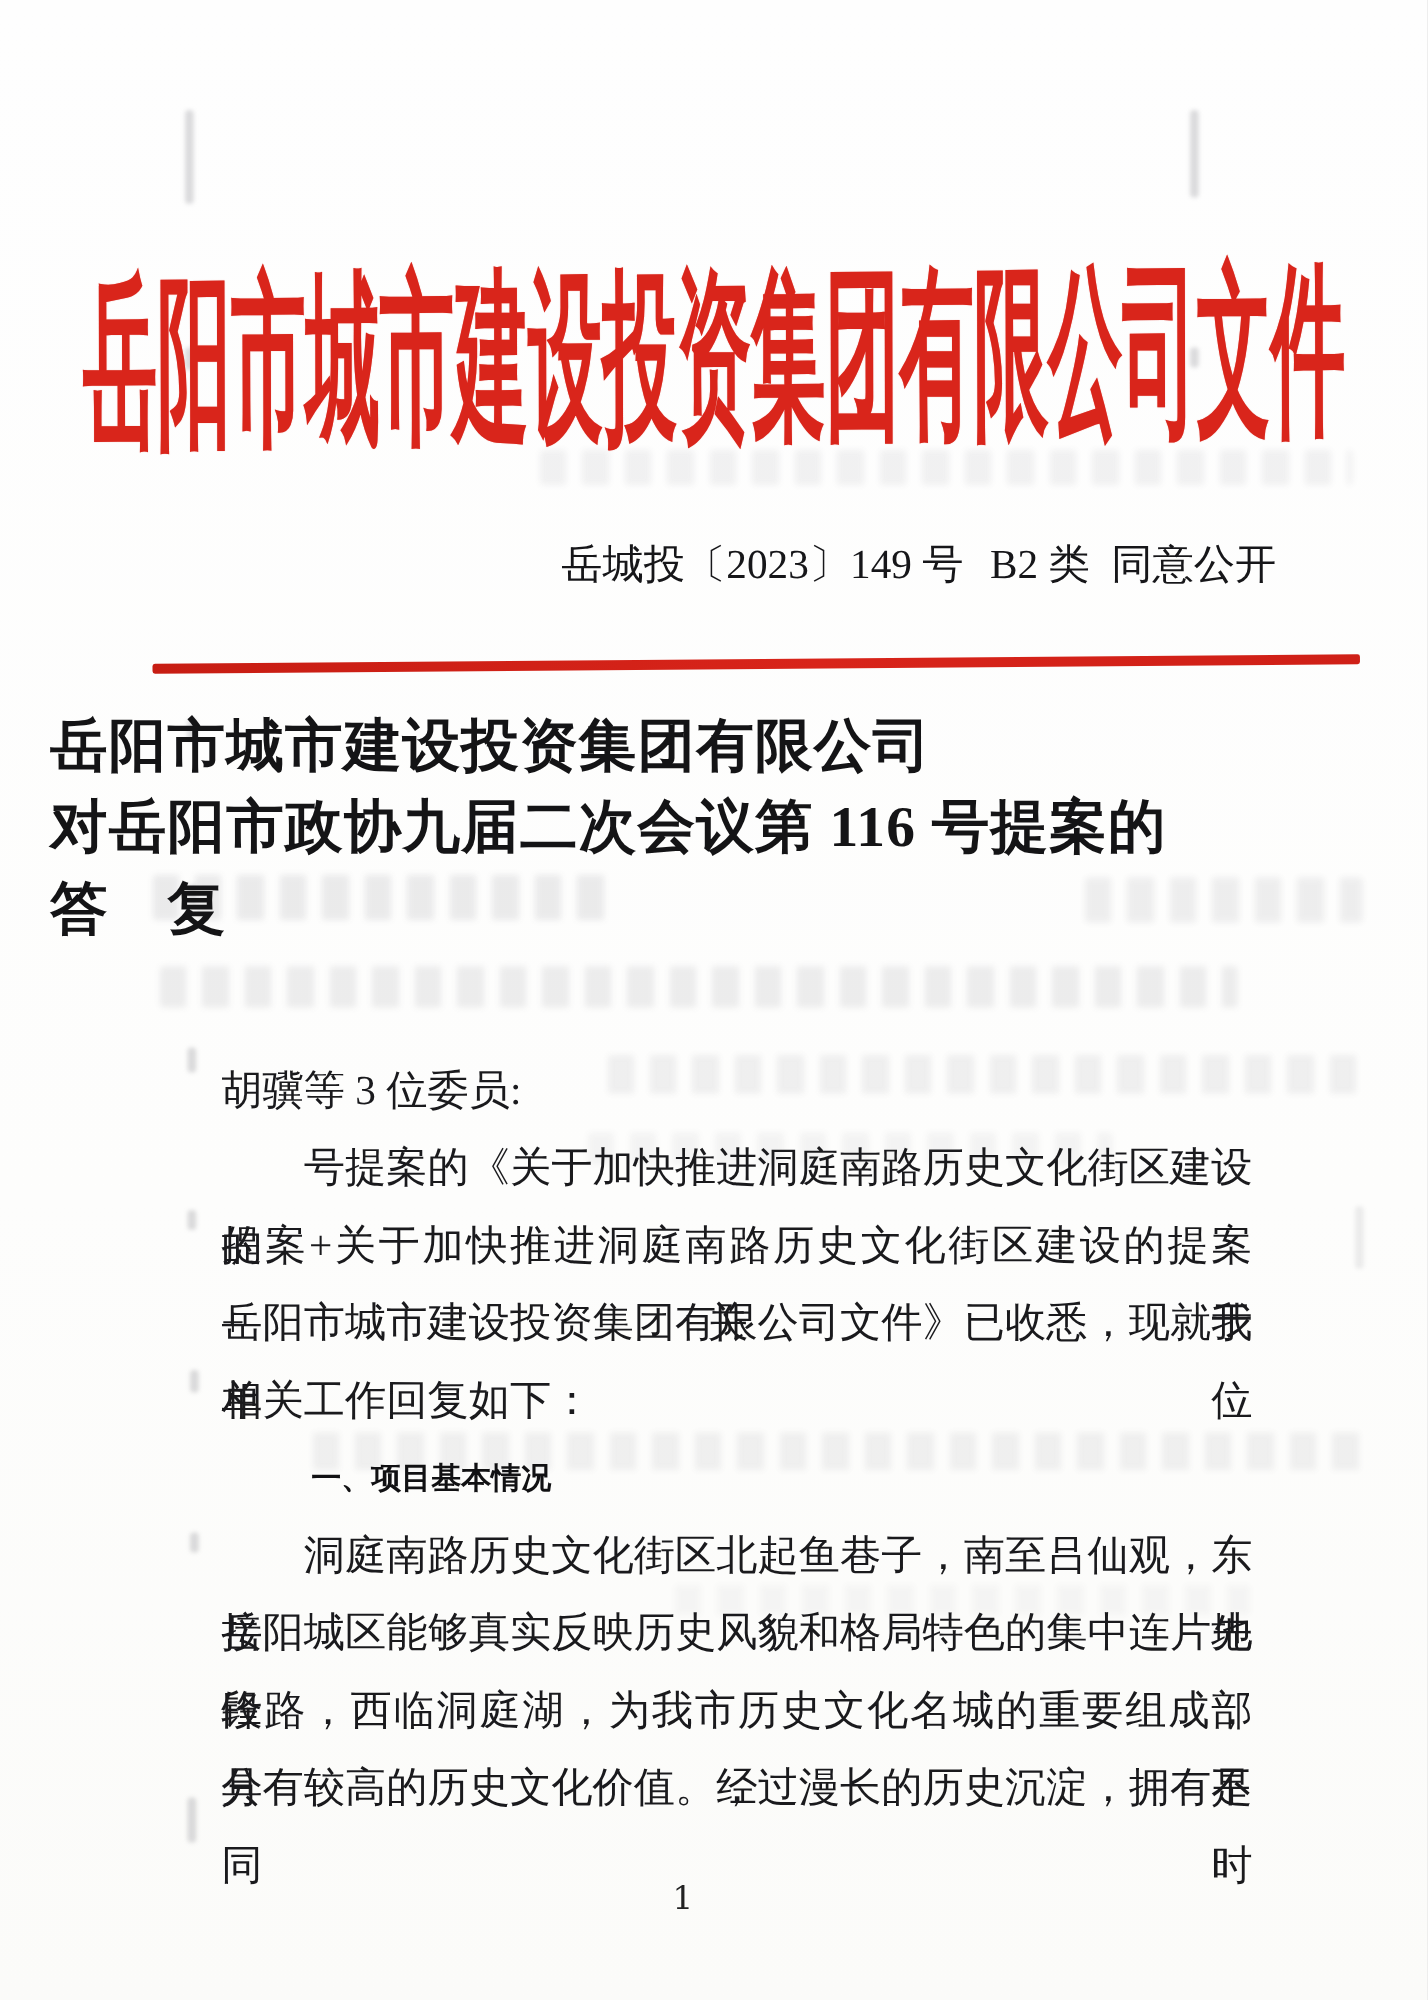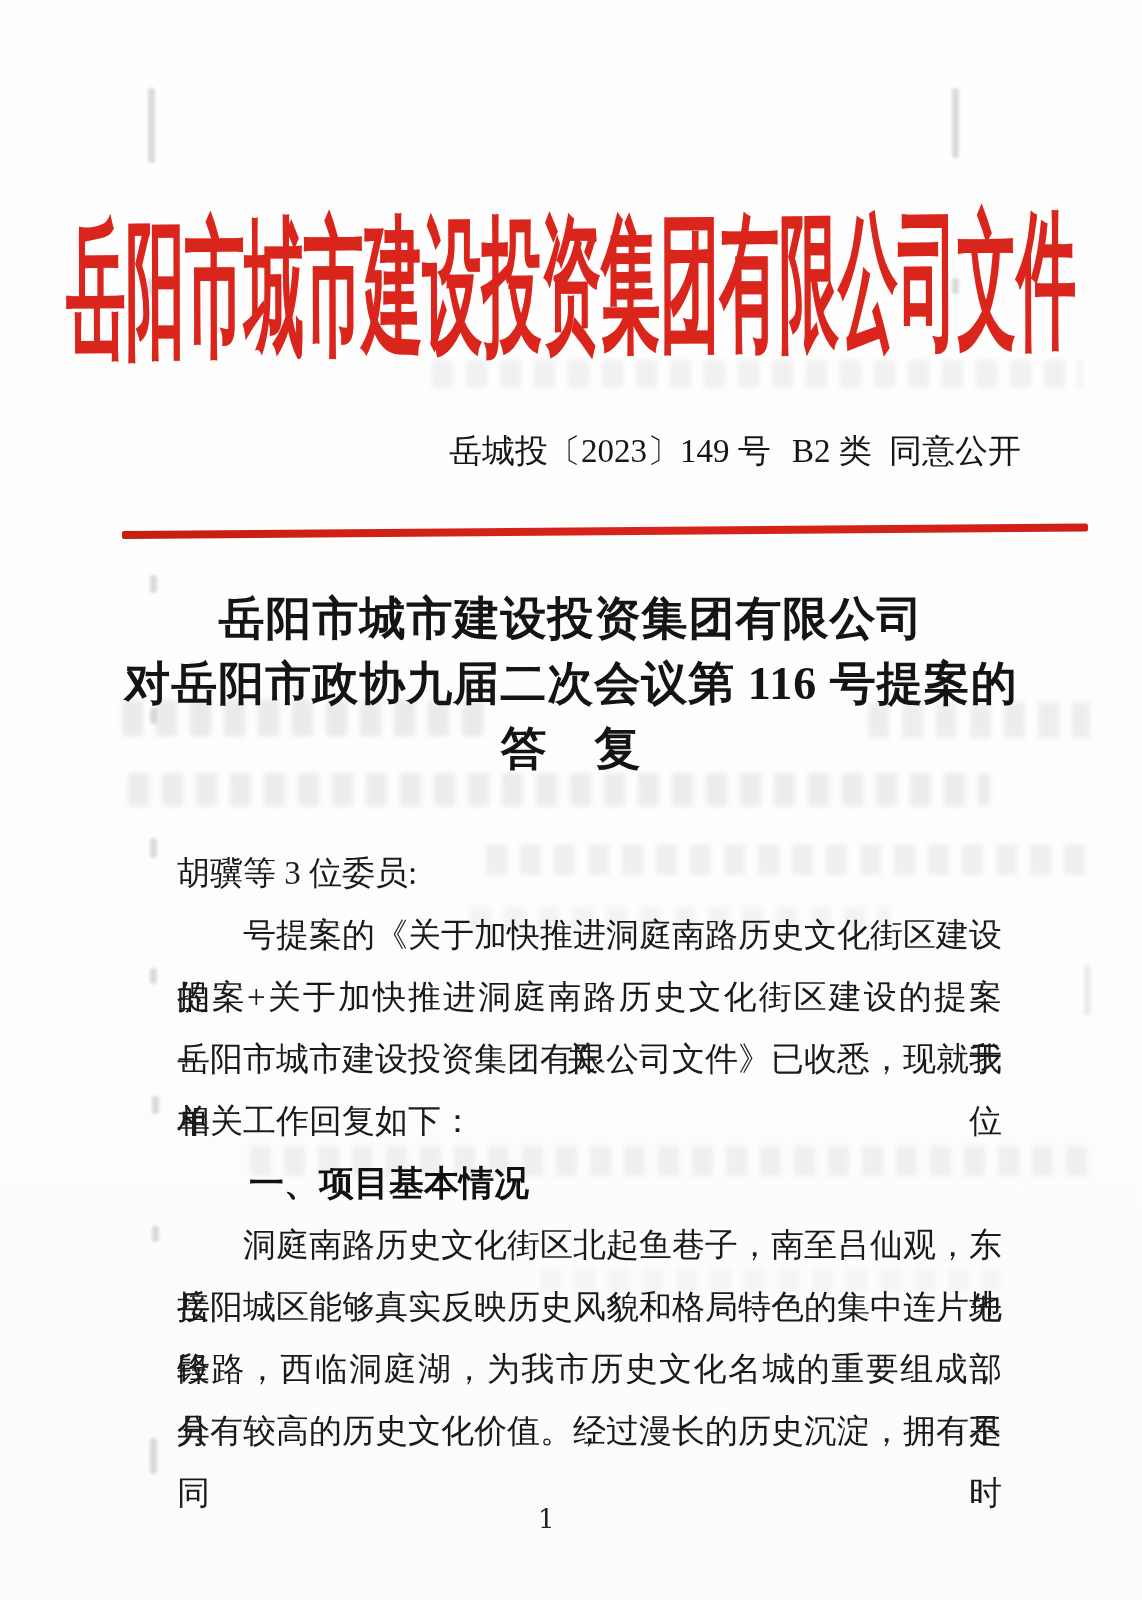--- a/index.html
+++ b/index.html
@@ -44,22 +44,21 @@
   .redline{
     position:absolute;top:531px;left:122px;width:966px;height:8px;
     background:linear-gradient(90deg,#c71d13,#d8241a 55%,#cf2017);
     transform:rotate(-0.45deg);
     transform-origin:left center;
     border-radius:2px;
   }
 
   
   .title-block{
-    position:absolute;top:586px;left:40px;width:1062px;
-    text-align:center;
+    position:absolute;top:564px;left:40px;width:1062px;
     font-weight:bold;
     font-size:46px;
     line-height:65px;
     color:#141416;
     letter-spacing:1px;
   }
 
   
   .body-block{
     position:absolute;top:842px;left:140px;width:862px;
@@ -74,21 +73,21 @@
   }
   .justify{
     text-align:justify;
     text-align-last:justify;
     text-justify:inter-character;
   }
   .indent{text-indent:66px;}
   .heading{
     font-family:"Liberation Sans","DejaVu Sans",sans-serif;
     font-weight:bold;
-    font-size:35px;
+    font-size:24px;
     text-indent:72px;
     color:#111113;
   }
 
   
   .pagenum{
     position:absolute;top:1504px;left:538px;
     font-size:26px;color:#222;
     font-family:"DejaVu Serif","Liberation Serif",serif;
   }

